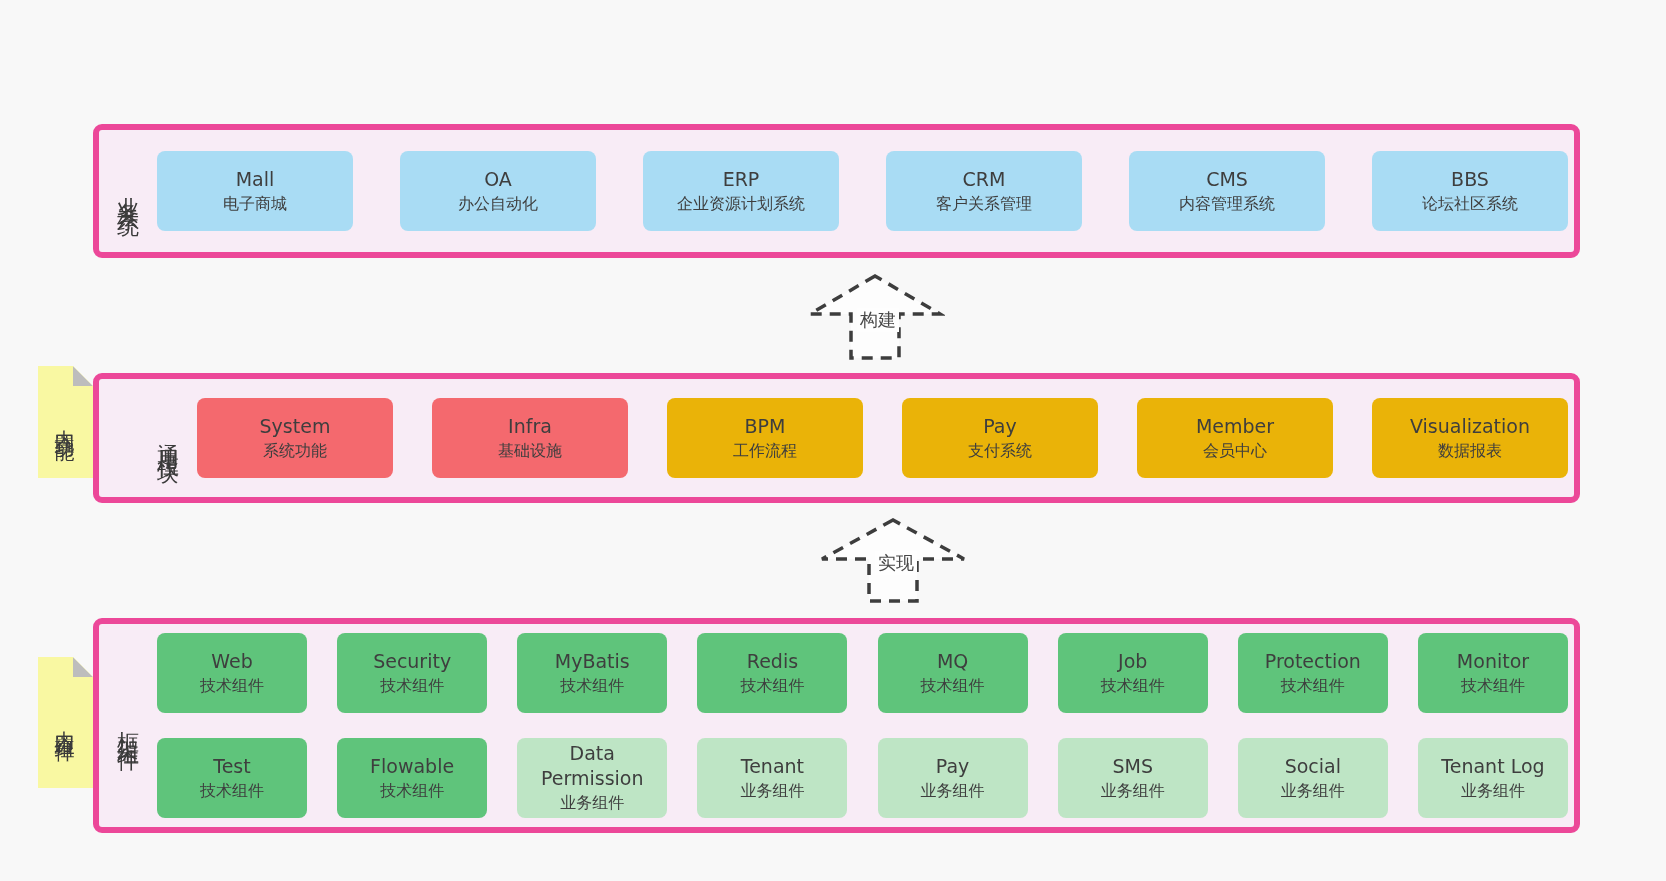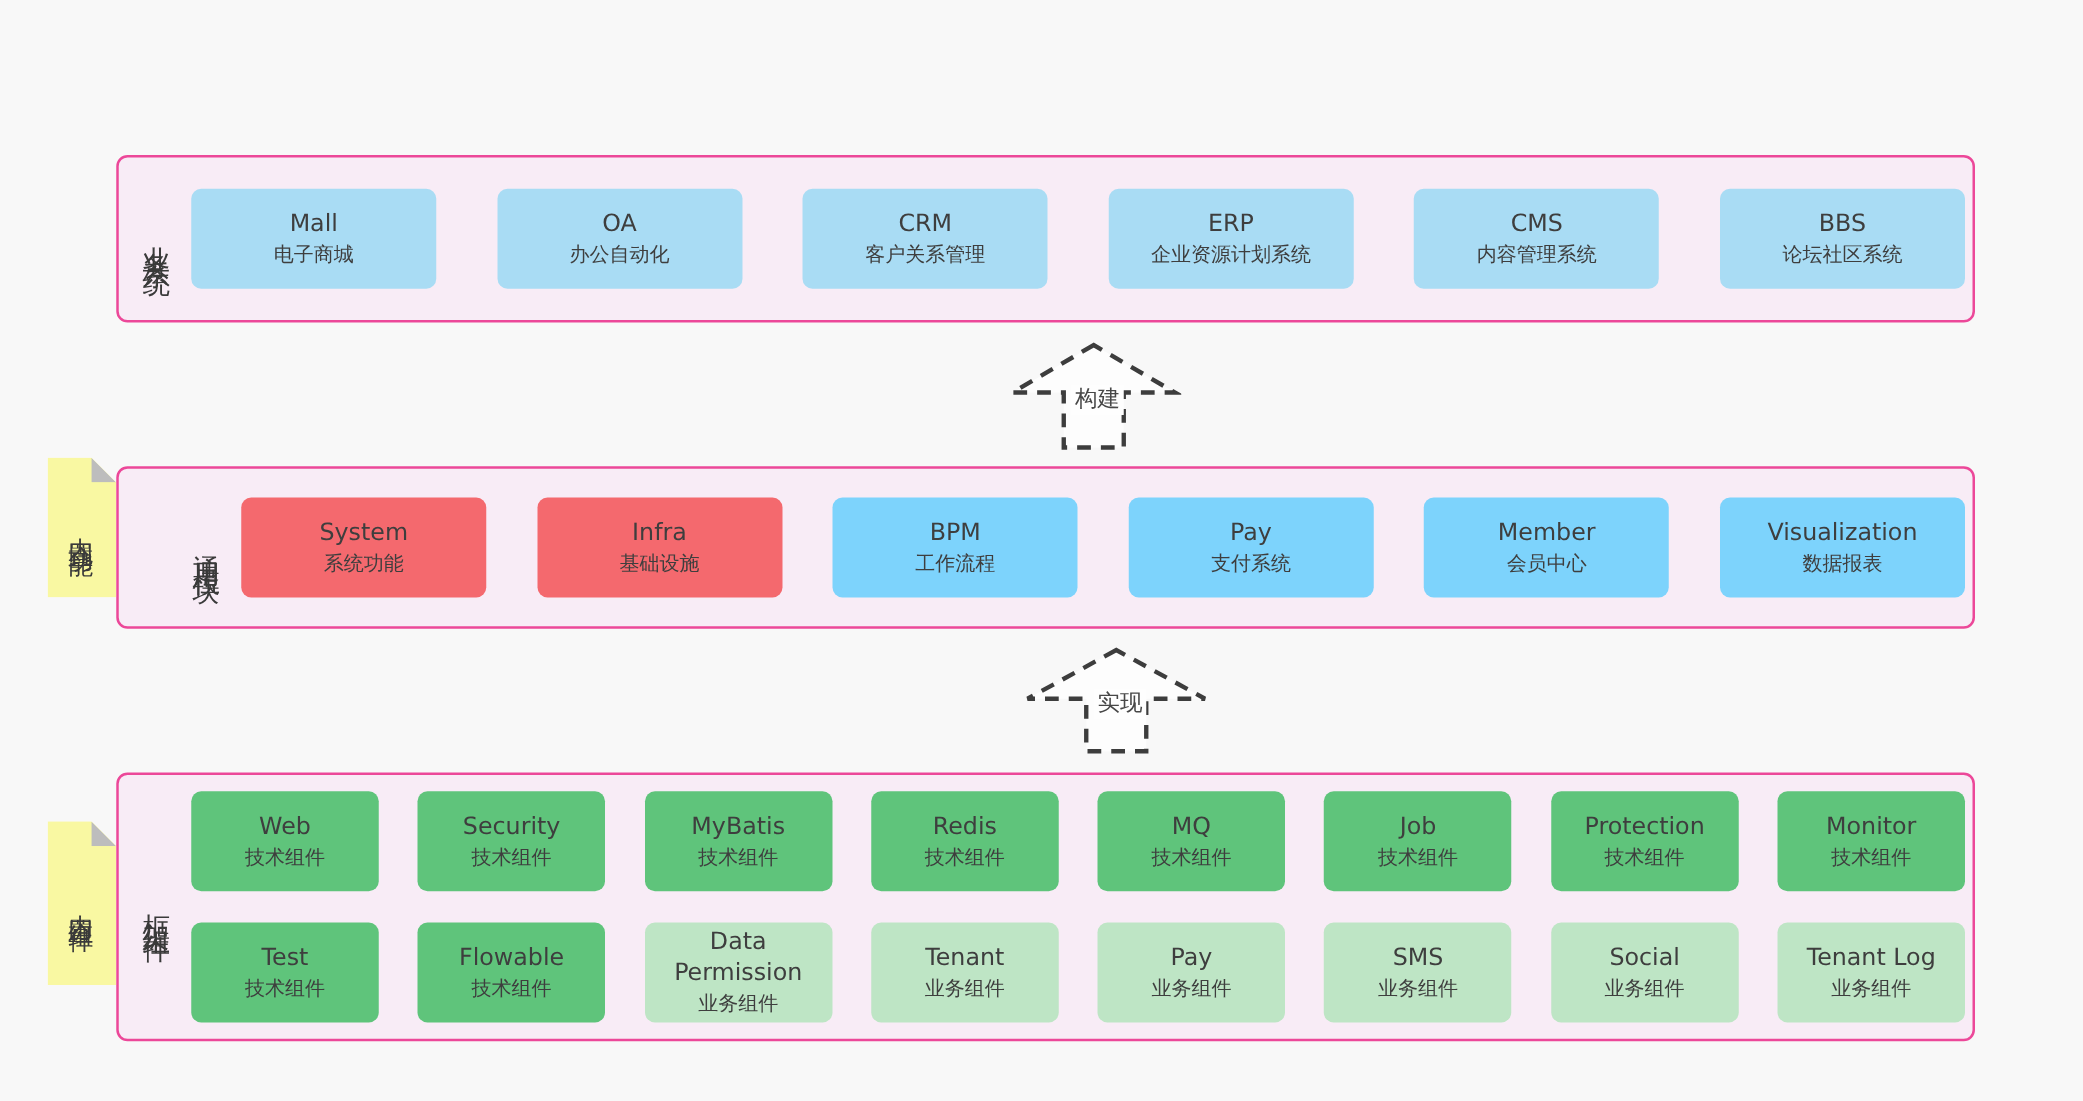--- a/index.html
+++ b/index.html
@@ -3,21 +3,21 @@
 <meta charset="utf-8">
 <style>
   html,body{margin:0;padding:0;}
   body{
     width:1666px;height:881px;position:relative;overflow:hidden;
     background:#f8f8f8;
     font-family:"DejaVu Sans","Liberation Sans",sans-serif;
   }
   .container{
     position:absolute;left:93px;width:1487px;box-sizing:border-box;
-    background:#f8ecf6;border:2px solid #ec4899;border-radius:9px;
+    background:#f8ecf6;border:6px solid #ec4899;border-radius:9px;
     display:flex;z-index:1;
   }
   .layer-business{top:124px;height:134px;}
   .layer-modules{top:373px;height:130px;padding-left:40px;}
   .layer-components{top:618px;height:215px;}
   .layer-label{
     width:58px;flex:0 0 58px;display:flex;align-items:center;justify-content:center;
     writing-mode:vertical-rl;text-orientation:upright;
     font-size:22px;letter-spacing:6px;color:#3a3a3a;
   }
@@ -33,21 +33,21 @@
   .box{
     box-sizing:border-box;display:flex;flex-direction:column;align-items:center;
     justify-content:center;border-radius:8px;text-align:center;color:#3e3e3e;
   }
   .boxes-area > .box{width:196px;height:80px;}
   .row8 > .box{width:150px;height:80px;}
   .box-name{font-size:19px;line-height:25px;}
   .box-desc{font-size:16px;line-height:24px;}
   .blue{background:#a9dcf4;}
   .red{background:#f4696e;}
-  .pink{background:#7dd3fc;}
+  .pink{background:#eab308;}
   .green-dark{background:#5fc47b;}
   .green-light{background:#bee5c5;}
   .note{
     position:absolute;left:38px;width:55px;background:#f9f8a2;z-index:2;
     display:flex;align-items:center;justify-content:center;
     clip-path:polygon(0 0,calc(100% - 20px) 0,100% 20px,100% 100%,0 100%);
   }
   .note-modules{top:366px;height:112px;}
   .note-components{top:657px;height:131px;}
   .note-text{
@@ -81,26 +81,26 @@
   <div class="boxes-area">
     <div class="box blue">
       <div class="box-name">Mall</div>
       <div class="box-desc">电子商城</div>
     </div>
     <div class="box blue">
       <div class="box-name">OA</div>
       <div class="box-desc">办公自动化</div>
     </div>
     <div class="box blue">
+      <div class="box-name">ERP</div>
+      <div class="box-desc">企业资源计划系统</div>
+    </div>
+    <div class="box blue">
       <div class="box-name">CRM</div>
       <div class="box-desc">客户关系管理</div>
-    </div>
-    <div class="box blue">
-      <div class="box-name">ERP</div>
-      <div class="box-desc">企业资源计划系统</div>
     </div>
     <div class="box blue">
       <div class="box-name">CMS</div>
       <div class="box-desc">内容管理系统</div>
     </div>
     <div class="box blue">
       <div class="box-name">BBS</div>
       <div class="box-desc">论坛社区系统</div>
     </div>
   </div>

